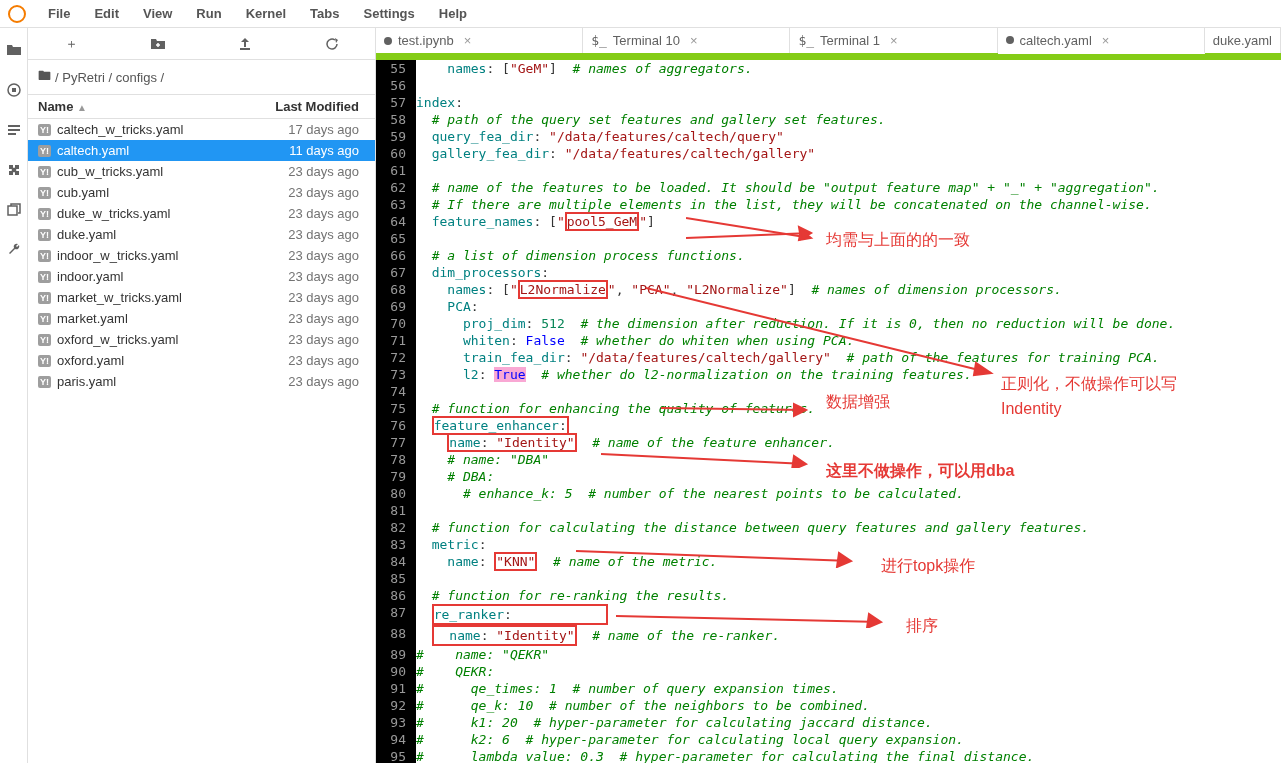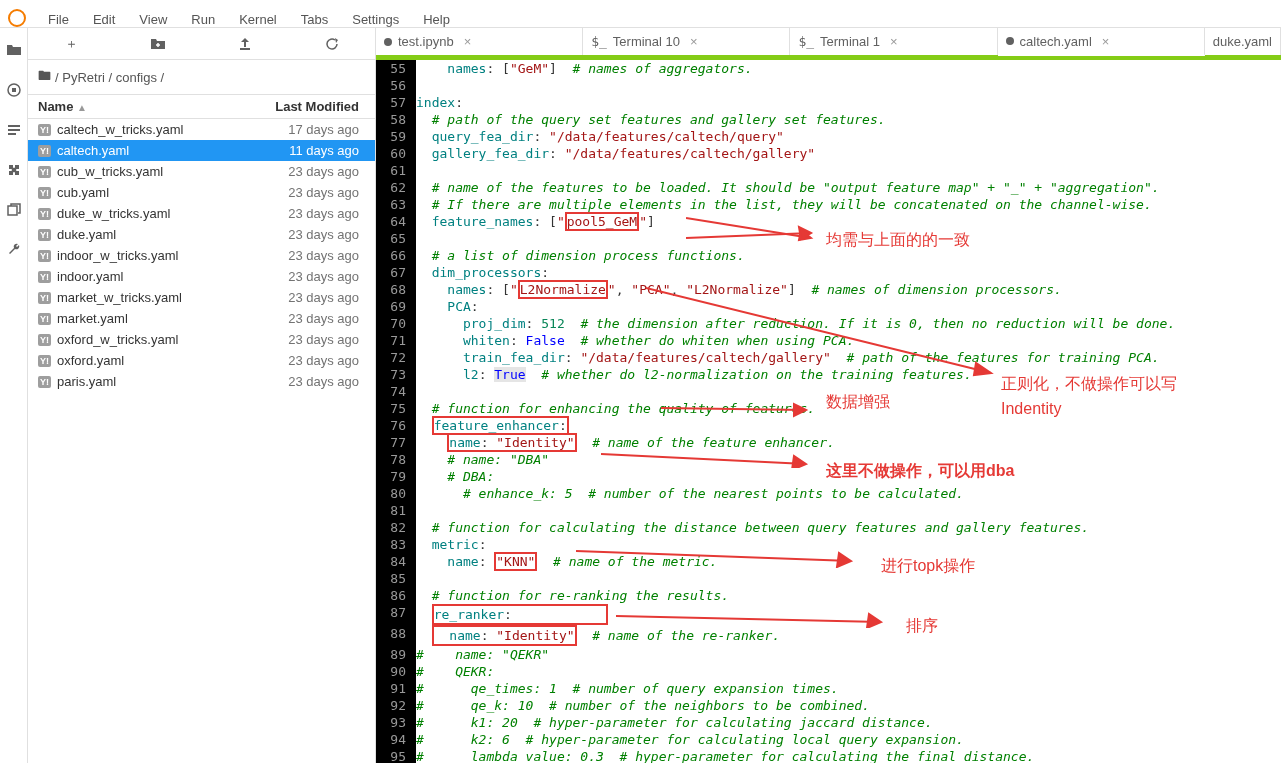--- a/index.html
+++ b/index.html
@@ -1,17 +1,17 @@
 <!DOCTYPE html>
 <html><head>
 <meta charset="utf-8">
 <style>
 * { margin:0; padding:0; box-sizing:border-box; }
 body { font-family:-apple-system,BlinkMacSystemFont,"Segoe UI",Helvetica,Arial,sans-serif; font-size:13px; color:#333; background:#fff; overflow:hidden; width:1281px; height:763px; position:relative; }
-.menubar { display:flex; align-items:flex-end; height:28px; border-bottom:1px solid #e0e0e0; padding:0 8px; }
+.menubar { display:flex; align-items:center; height:28px; border-bottom:1px solid #e0e0e0; padding:0 8px;font-weight:bold; }
 .menubar .logo { width:18px; height:18px; border:2px solid #f57c00; border-radius:50%; margin-right:10px; }
 .menubar .menu { padding:0 12px; cursor:pointer; color:#555; }
 .main { display:flex; height:calc(100% - 28px); }
 .activity { width:28px; background:#fff; border-right:1px solid #e0e0e0; display:flex; flex-direction:column; align-items:center; padding-top:14px; gap:24px; }
 .activity-icon { width:16px; height:16px; color:#616161; display:flex; align-items:center; justify-content:center; }
 .sidebar { width:348px; border-right:1px solid #e0e0e0; display:flex; flex-direction:column; }
 .sb-toolbar { display:flex; height:32px; border-bottom:1px solid #e0e0e0; }
 .sb-toolbtn { flex:1; display:flex; align-items:center; justify-content:center; color:#616161; cursor:pointer; }
 .breadcrumb { padding:6px 10px; border-bottom:1px solid #e0e0e0; display:flex; align-items:center; font-size:13px; color:#555; }
 .breadcrumb .folder { margin-right:4px; }
@@ -19,21 +19,21 @@
 .fb-header .col-name { flex:1; padding-left:10px; }
 .fb-header .col-mod { width:120px; text-align:right; padding-right:16px; }
 .fb-list { flex:1; overflow:auto; }
 .fb-row { display:flex; padding:3px 0; cursor:pointer; font-size:13px; }
 .fb-row.sel { background:#2196f3; color:#fff; }
 .fb-row .col-name { flex:1; padding-left:10px; display:flex; align-items:center; }
 .fb-row .col-mod { width:120px; text-align:right; padding-right:16px; color:#737373; }
 .fb-row.sel .col-mod { color:#fff; }
 .ytag { background:#9e9e9e; color:#fff; font-size:9px; font-weight:bold; padding:1px 2px; margin-right:6px; border-radius:2px; }
 .editor { flex:1; display:flex; flex-direction:column; position:relative; overflow:hidden; }
-.tabs { display:flex; height:32px; border-bottom:5px solid #84cc16;text-align:center; }
+.tabs { display:flex; height:32px; border-bottom:7px solid #84cc16;text-align:center; }
 .tab { display:flex; align-items:center; padding:0 8px; border-right:1px solid #e0e0e0; cursor:pointer; font-size:13px; color:#616161; gap:6px; min-width:0; }
 .tab.active { background:#fff; border-bottom:2px solid #fff; margin-bottom:-1px; }
 .tab .dot { width:8px; height:8px; border-radius:50%; background:#616161; }
 .tab .close { color:#999; padding:0 4px; }
 .code { flex:1; overflow:auto; font-family:Menlo,Consolas,"DejaVu Sans Mono",monospace; font-size:13px; line-height:17px; position:relative; }
 .code-line { display:flex; }
 .ln { width:40px; text-align:right; color:#999; padding-right:10px; flex-shrink:0; user-select:none; background:#000000; }
 .lc { white-space:pre; }
 .t-key{color:#008080;} .t-str{color:#a31515;} .t-com{color:#008000;font-style:italic;} .t-num{color:#098658;} .t-bool{color:#0000ff;} .t-p{color:#333;}
 .redbox { border:2px solid #e53935; }
@@ -313,21 +313,21 @@
         <div class="code-line">
           <div class="ln">71</div>
           <div class="lc">      <span class="t-key">whiten</span><span class="t-p">:</span> <span class="t-bool">False</span>  <span class="t-com"># whether do whiten when using PCA.</span></div>
         </div>
         <div class="code-line">
           <div class="ln">72</div>
           <div class="lc">      <span class="t-key">train_fea_dir</span><span class="t-p">:</span> <span class="t-str">"/data/features/caltech/gallery"</span>  <span class="t-com"># path of the features for training PCA.</span></div>
         </div>
         <div class="code-line">
           <div class="ln">73</div>
-          <div class="lc">      <span class="t-key">l2</span><span class="t-p">:</span> <span style="background:#e5e5e5;"><span class="t-bool">True</span></span>  <span class="t-com"># whether do l2-normalization on the training features.</span></div>
+          <div class="lc">      <span class="t-key">l2</span><span class="t-p">:</span> <span style="background:#f9a8d4;"><span class="t-bool">True</span></span>  <span class="t-com"># whether do l2-normalization on the training features.</span></div>
         </div>
         <div class="code-line">
           <div class="ln">74</div>
           <div class="lc"></div>
         </div>
         <div class="code-line">
           <div class="ln">75</div>
           <div class="lc">  <span class="t-com"># function for enhancing the quality of features.</span></div>
         </div>
         <div class="code-line">

